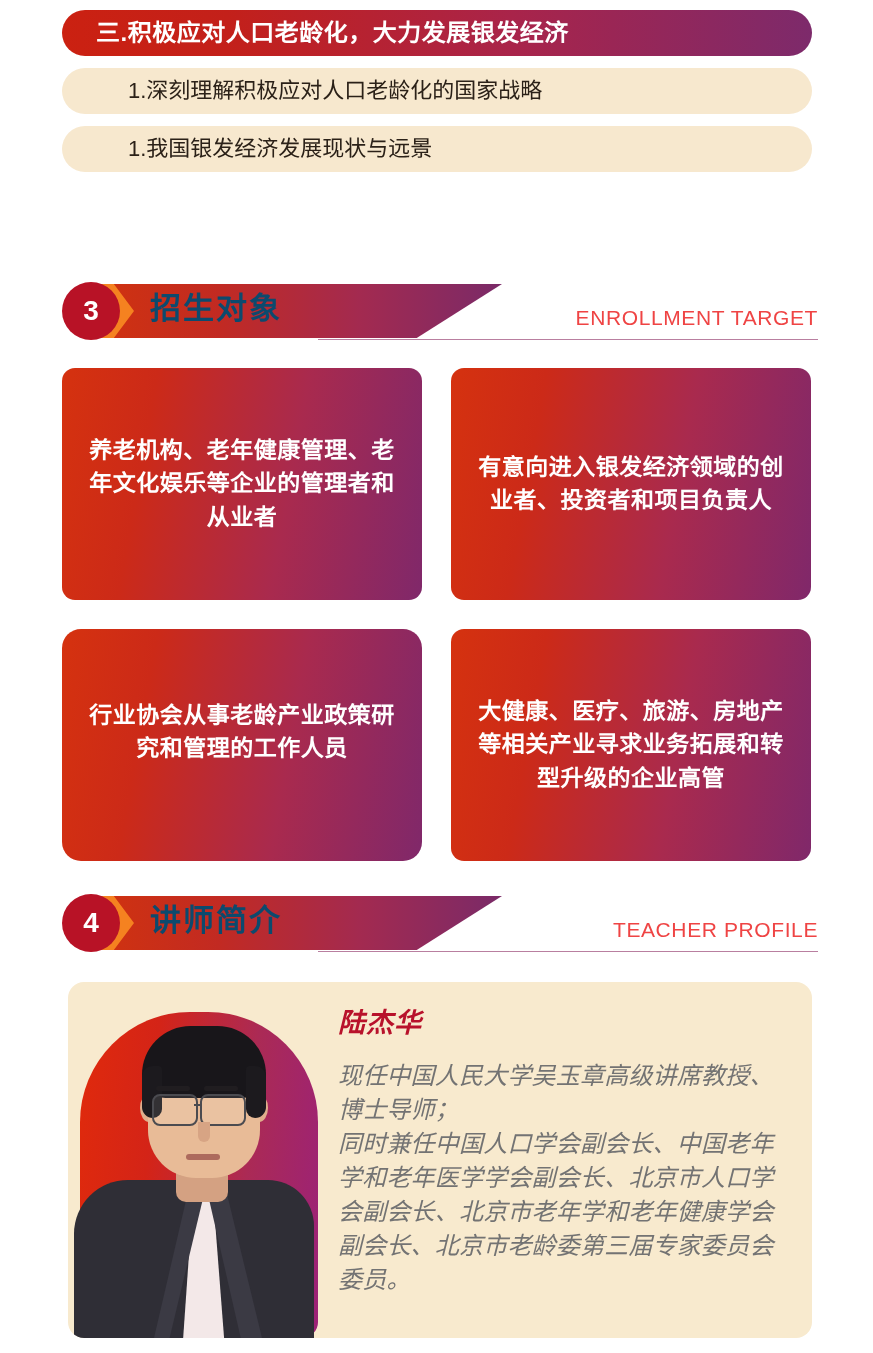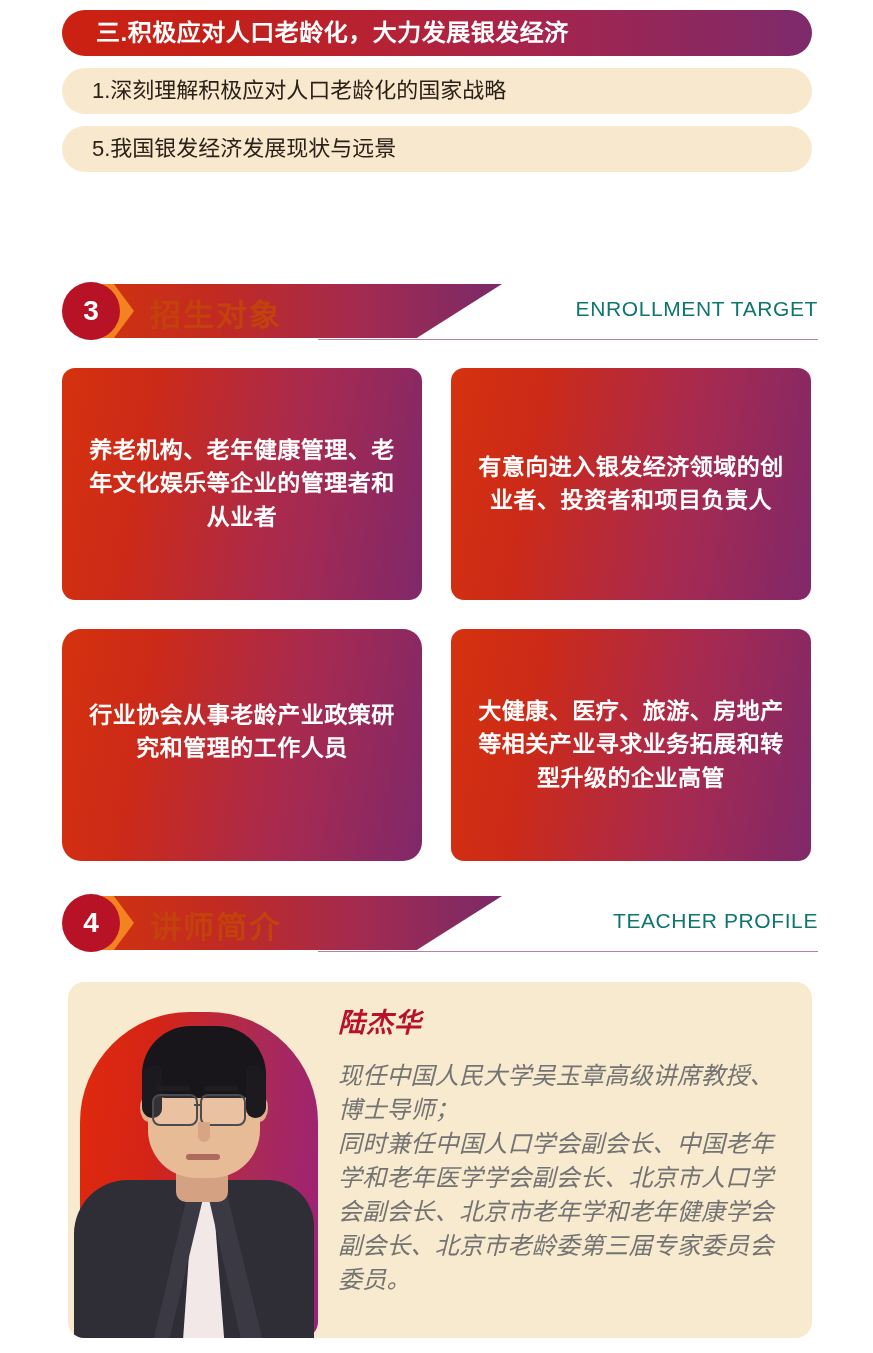--- a/index.html
+++ b/index.html
@@ -57,20 +57,21 @@
     display: flex;
     align-items: center;
     box-sizing: border-box;
     padding-left: 30px;
     margin-top: 12px;
   }
   .outline-item span {
     color: #2b2118;
     font-size: 22px;
     line-height: 1;
+    margin-left: 36px;
   }
 
   
   .section-header {
     position: absolute;
     left: 62px;
     width: 756px;
     height: 62px;
   }
   .sh-banner {
@@ -107,32 +108,32 @@
   }
   .sh-badge span {
     color: #ffffff;
     font-size: 28px;
     font-weight: bold;
     line-height: 1;
   }
   .sh-title {
     position: absolute;
     left: 88px;
-    top: 18px;
-    color: #c2410c;
+    top: 11px;
+    color: #0c4a6e;
     font-size: 31px;
     font-weight: bold;
     letter-spacing: 2px;
     line-height: 1;
   }
   .sh-en {
     position: absolute;
     right: 0px;
-    top: 16px;
-    color: #0f766e;
+    top: 25px;
+    color: #ef4444;
     font-size: 21px;
     letter-spacing: 0.6px;
     line-height: 1;
     white-space: nowrap;
   }
   .sh-rule {
     position: absolute;
     right: 0px;
     bottom: 4px;
     height: 1px;
@@ -394,21 +395,21 @@
 <div class="page">
 
   <div class="outline-block">
     <div class="outline-title">
       <span>三.积极应对人口老龄化，大力发展银发经济</span>
     </div>
     <div class="outline-item">
       <span>1.深刻理解积极应对人口老龄化的国家战略</span>
     </div>
     <div class="outline-item">
-      <span>5.我国银发经济发展现状与远景</span>
+      <span>1.我国银发经济发展现状与远景</span>
     </div>
   </div>
 
   <div class="section-header" style="top:282px;">
     <div class="sh-banner"></div>
     <div class="sh-chevron"></div>
     <div class="sh-badge">
       <span>3</span>
     </div>
     <div class="sh-title">招生对象</div>

